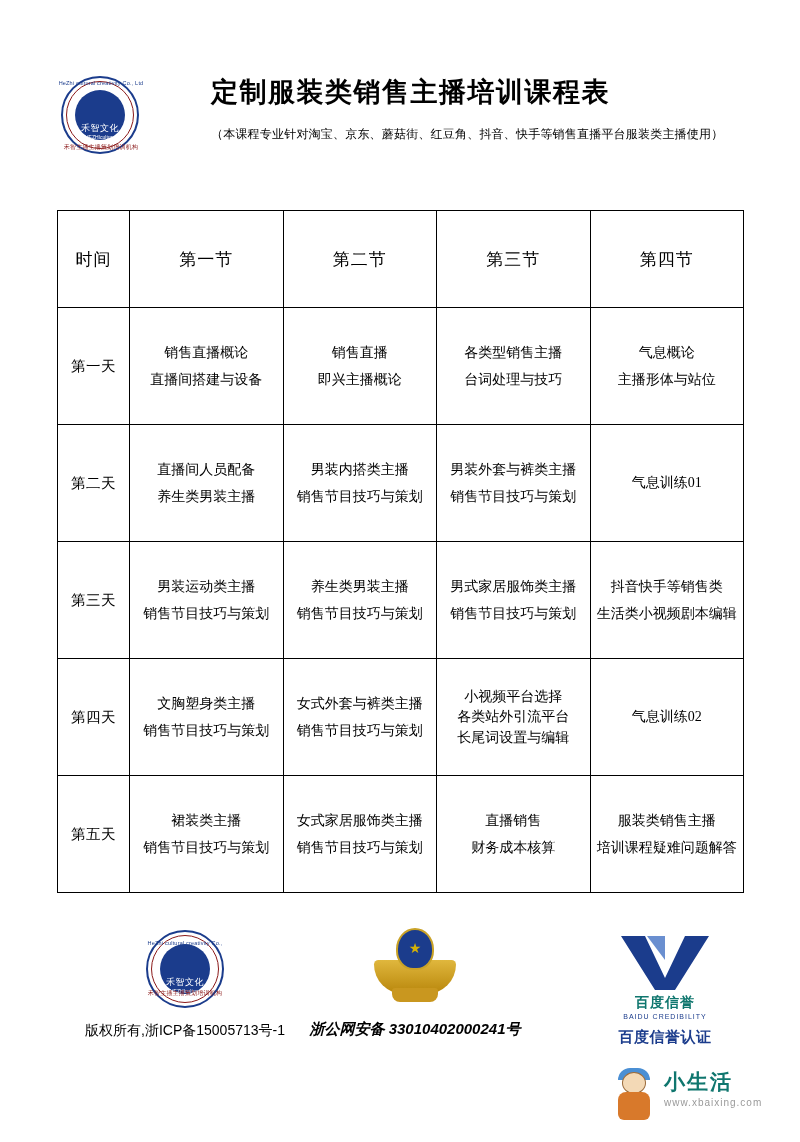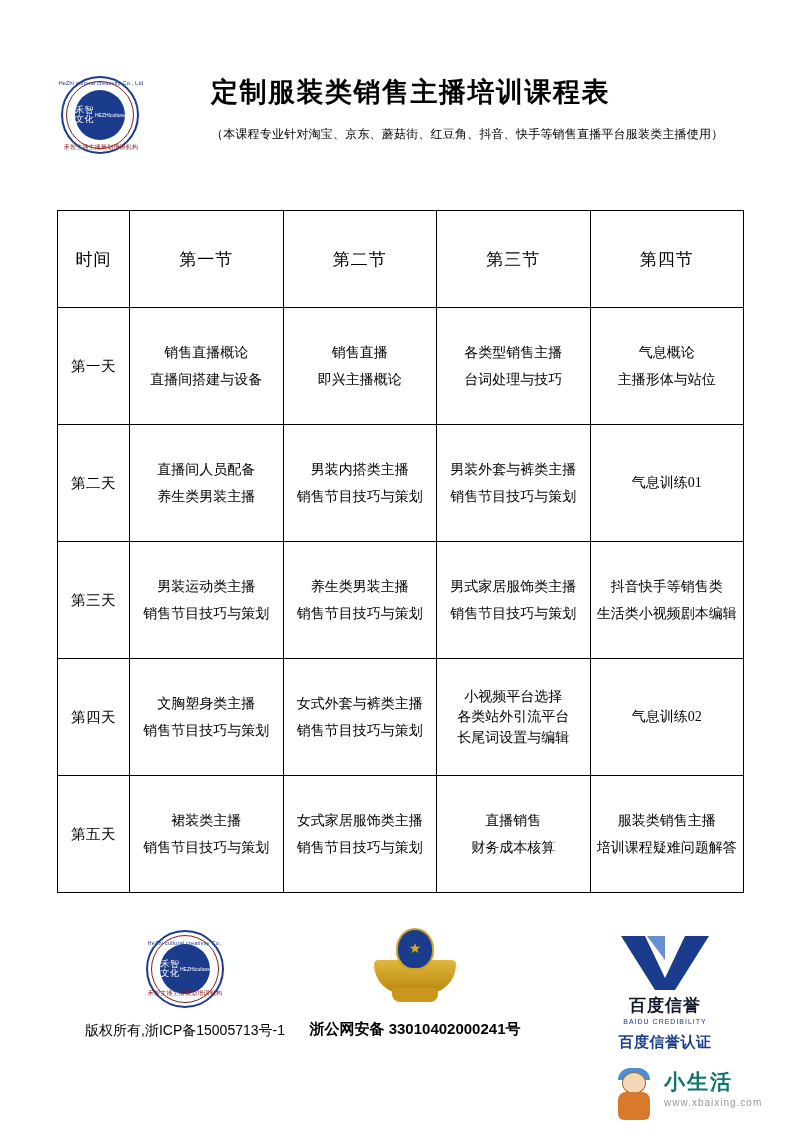--- a/index.html
+++ b/index.html
@@ -60,23 +60,23 @@
   .logo-inner {
     position: absolute;
     left: 20px;
     top: 20px;
     width: 50px;
     height: 50px;
     border-radius: 50%;
     background: #1b3c8c;
     color: #ffffff;
     display: flex;
-    flex-direction: row;
+    flex-direction: column;
     align-items: center;
-    justify-content: center;
+    justify-content: flex-end;
     line-height: 1.05;
   }
   .logo-inner .cn {
     font-size: 9px;
     letter-spacing: 0.5px;
     font-family: "Liberation Sans", sans-serif;
   }
   .logo-inner .en {
     font-size: 5px;
     font-family: "Liberation Sans", sans-serif;
@@ -237,36 +237,36 @@
   }
   .police-base {
     position: absolute;
     left: 22px;
     top: 62px;
     width: 46px;
     height: 14px;
     background: #c9971f;
     border-radius: 3px 3px 8px 8px;
   }
-  .badge2 .badge-caption { margin-top: 10px; font-weight: bold; font-size: 15px; }
+  .badge2 .badge-caption { margin-top: 10px; font-weight: bold; font-size: 15px; font-style: italic; }
 
   
   .badge3 { left: 565px; top: 2px; width: 200px; }
   .baidu-v {
     position: relative;
     margin: 0 auto;
     width: 96px;
     height: 60px;
   }
   .baidu-v svg { display: block; }
   .baidu-line1 {
     margin-top: 2px;
-    font-size: 17px;
+    font-size: 14px;
     font-weight: bold;
-    color: #0f172a;
+    color: #0f766e;
     font-family: "Liberation Sans", sans-serif;
     letter-spacing: 1px;
   }
   .baidu-line2 {
     font-size: 7px;
     color: #1b3c8c;
     font-family: "Liberation Sans", sans-serif;
     letter-spacing: 1px;
     margin-top: 1px;
   }

